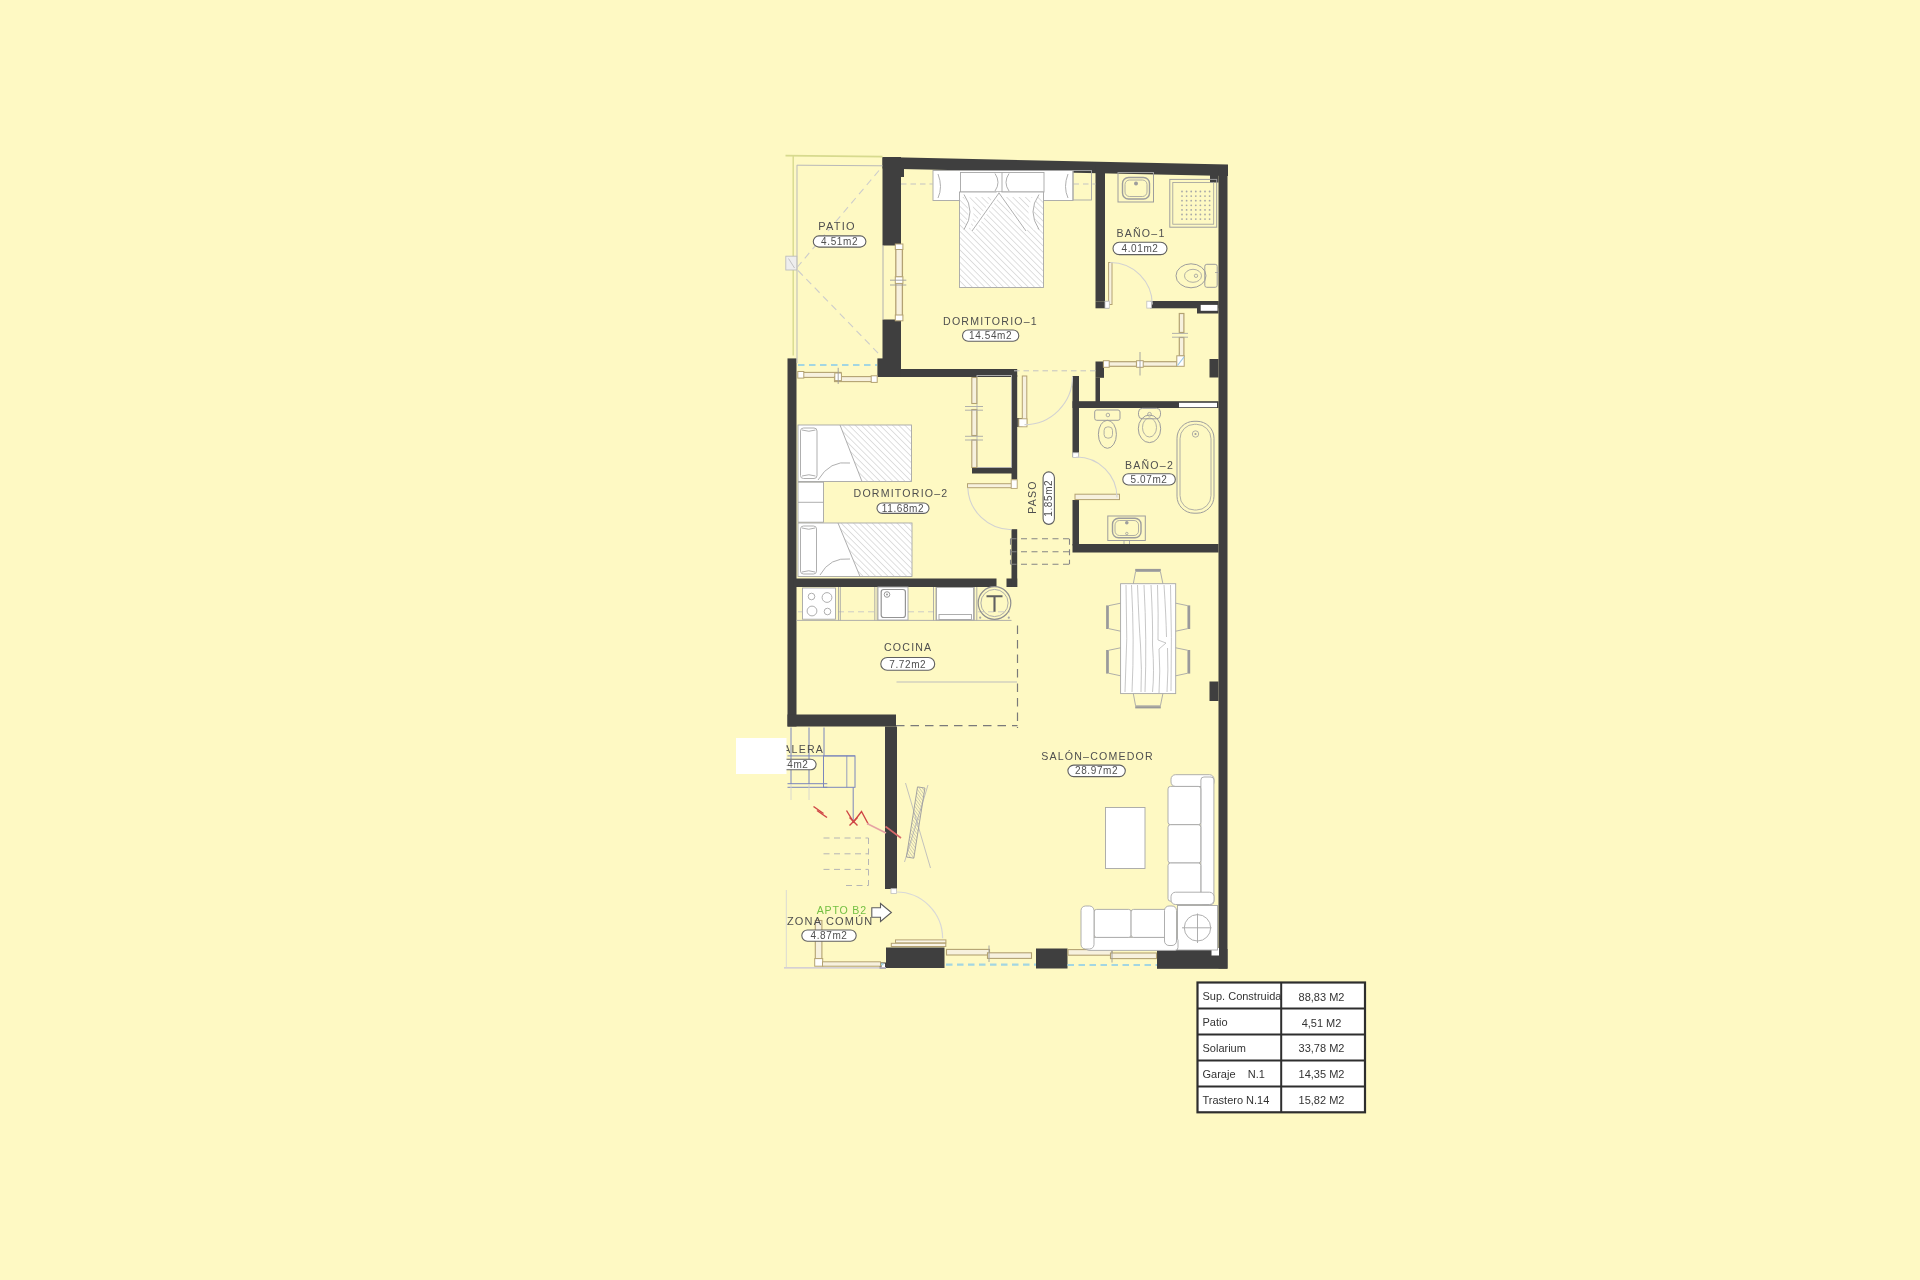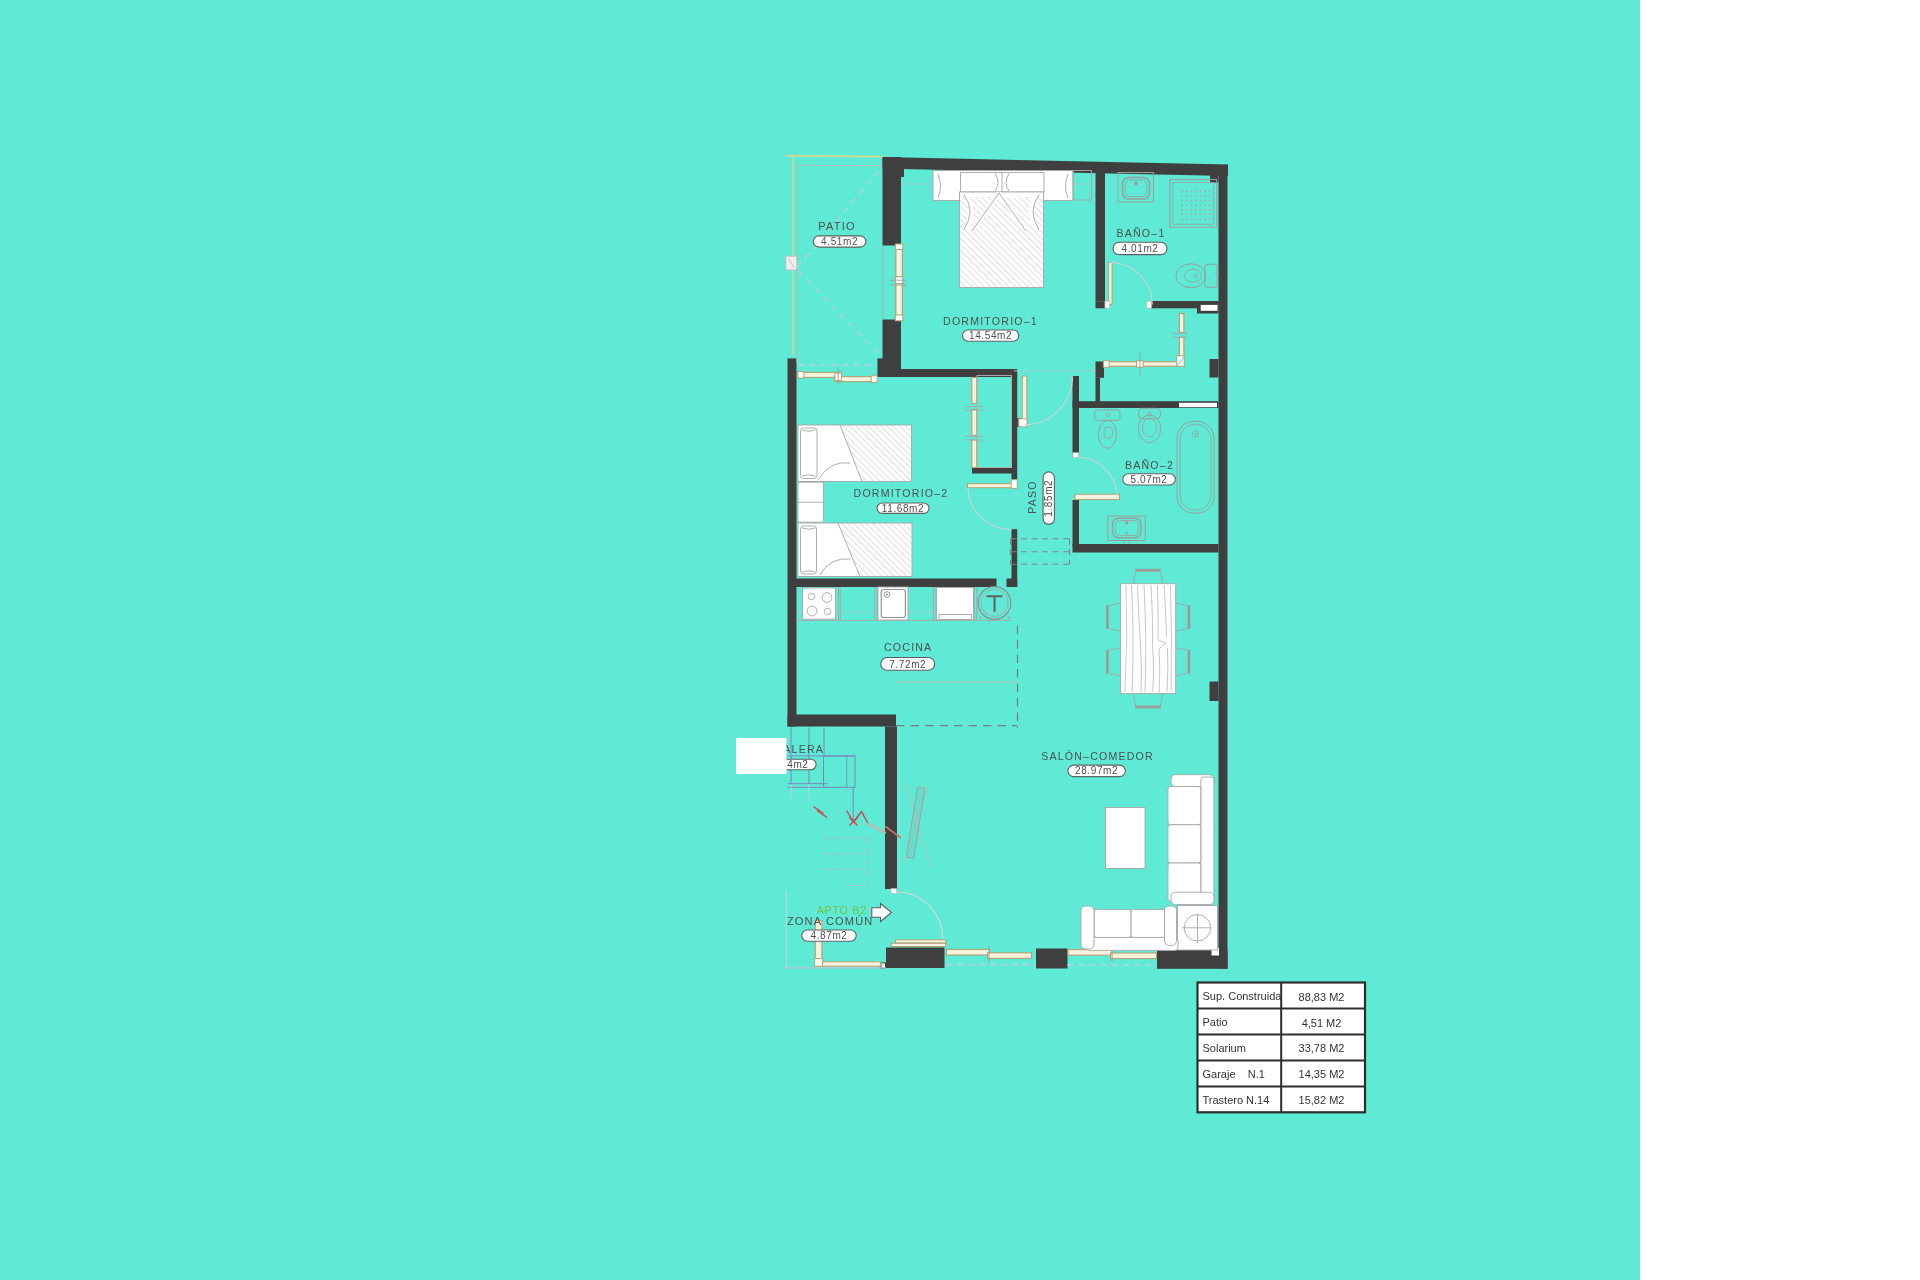--- a/index.html
+++ b/index.html
@@ -1,16 +1,16 @@
 <!DOCTYPE html>
 <html><head>
 <meta charset="utf-8">
 <style>
 html,body{margin:0;padding:0;background:#ffffff;}
-.page{position:relative;width:1640px;height:1280px;background:#5eead4;overflow:hidden;
+.page{position:relative;width:1920px;height:1280px;background:#fef9c3;overflow:hidden;
  font-family:"Liberation Sans",sans-serif;}
 text{font-family:"Liberation Sans",sans-serif;}
 .lab{fill:#4f4f4f;letter-spacing:1.2px;}
 .val{fill:#4f4f4f;letter-spacing:0.6px;}
 .tb{fill:#333333;}
 </style>
 </head>
 <body>
 <div class="page">
 <svg width="1920" height="1280" viewBox="0 0 1920 1280" xmlns="http://www.w3.org/2000/svg">

